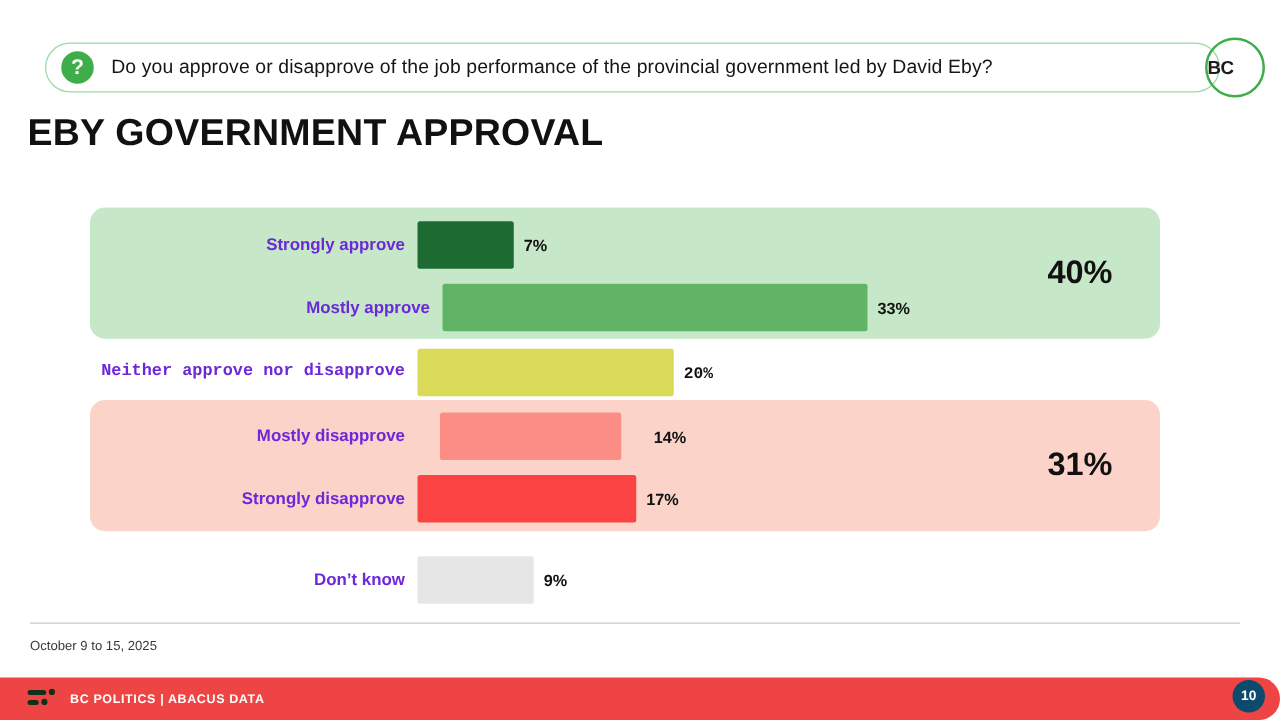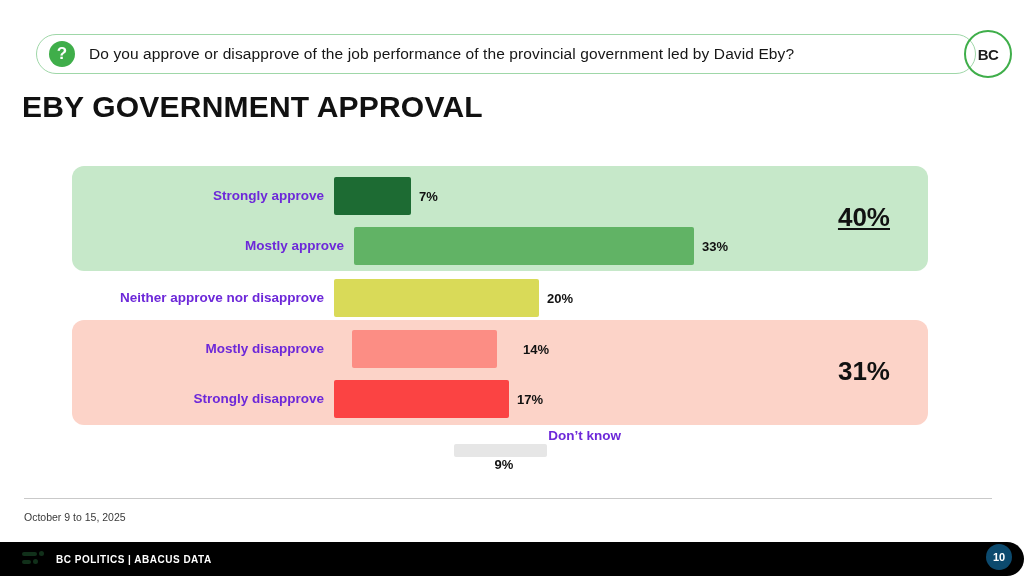--- a/index.html
+++ b/index.html
@@ -55,21 +55,20 @@
     position: absolute;
     right: 12px;
     top: 30px;
     width: 48px;
     height: 48px;
     border-radius: 50%;
     border: 2px solid #3fae4a;
     box-sizing: border-box;
     display: flex;
     align-items: center;
-    justify-content: center;
   }
   .bc-logo span {
     font-size: 15px;
     font-weight: bold;
     color: #1c1c1c;
     letter-spacing: -0.5px;
   }
 
   
   .title {
@@ -99,21 +98,21 @@
   .band-approve   { top: 0px;   height: 105px; background: #c6e8c9; }
   .band-disapprove{ top: 154px; height: 105px; background: #fcd3c8; }
 
   .band-total {
     position: absolute;
     right: 38px;
     font-size: 26px;
     font-weight: bold;
     color: #111111;
   }
-  .band-total.approve    { top: 36px; text-decoration: underline;  }
+  .band-total.approve    { top: 36px;  }
   .band-total.disapprove { top: 190px; }
 
   .row {
     position: absolute;
     left: 0;
     width: 856px;
     height: 44px;
     display: flex;
     align-items: center;
   }
@@ -154,21 +153,21 @@
     font-size: 10.5px;
     color: #3a3a3a;
   }
 
   .footer-bar {
     position: absolute;
     left: 0;
     bottom: 0;
     width: 1024px;
     height: 34px;
-    background: #000000;
+    background: #ef4444;
     border-top-right-radius: 17px;
     border-bottom-right-radius: 17px;
     display: flex;
     align-items: center;
   }
   .footer-logo {
     margin-left: 22px;
     width: 22px;
     height: 16px;
     position: relative;
@@ -234,39 +233,39 @@
     <div class="bar" style="width:77px;background:#1d6b33;"></div>
     <div class="bar-value">7%</div>
   </div>
 
   <div class="row" style="top:58px;margin-left:20px;">
     <div class="row-label">Mostly approve</div>
     <div class="bar" style="width:340px;background:#61b365;"></div>
     <div class="bar-value">33%</div>
   </div>
 
-  <div class="row" style="top:110px;">
+  <div class="row" style="top:110px;font-family:Liberation Mono, monospace;">
     <div class="row-label">Neither approve nor disapprove</div>
     <div class="bar" style="width:205px;background:#d9da58;"></div>
     <div class="bar-value">20%</div>
   </div>
 
   <div class="row" style="top:161px;gap:18px;">
     <div class="row-label">Mostly disapprove</div>
     <div class="bar" style="width:145px;background:#fc8d84;"></div>
     <div class="bar-value">14%</div>
   </div>
 
   <div class="row" style="top:211px;">
     <div class="row-label">Strongly disapprove</div>
     <div class="bar" style="width:175px;background:#fb4343;"></div>
     <div class="bar-value">17%</div>
   </div>
 
-  <div class="row" style="top:262px;flex-direction:column;">
+  <div class="row" style="top:276px;">
     <div class="row-label">Don’t know</div>
     <div class="bar" style="width:93px;background:#e6e6e6;"></div>
     <div class="bar-value">9%</div>
   </div>
 </div>
 
 <div class="rule"></div>
 <div class="source">October 9 to 15, 2025</div>
 
 <div class="footer-bar">

